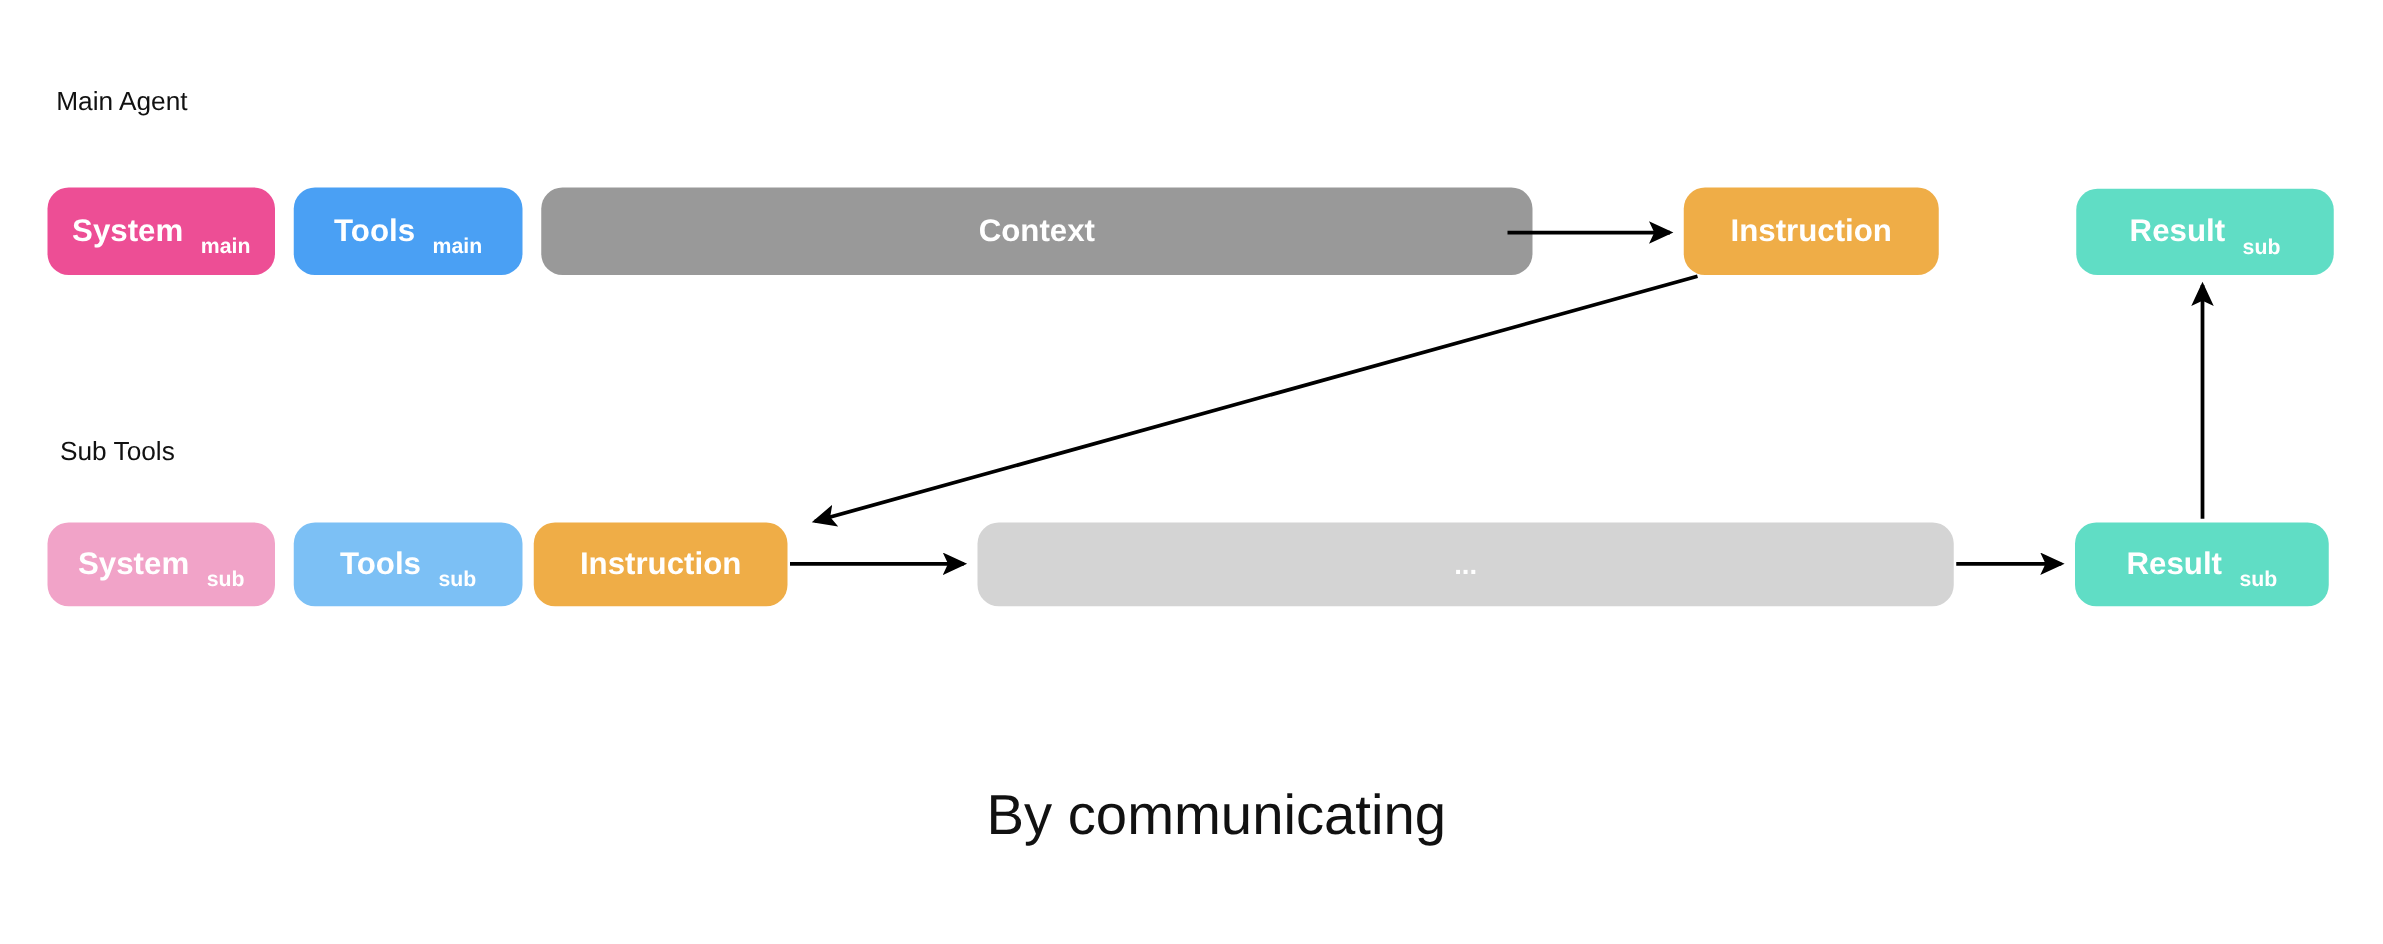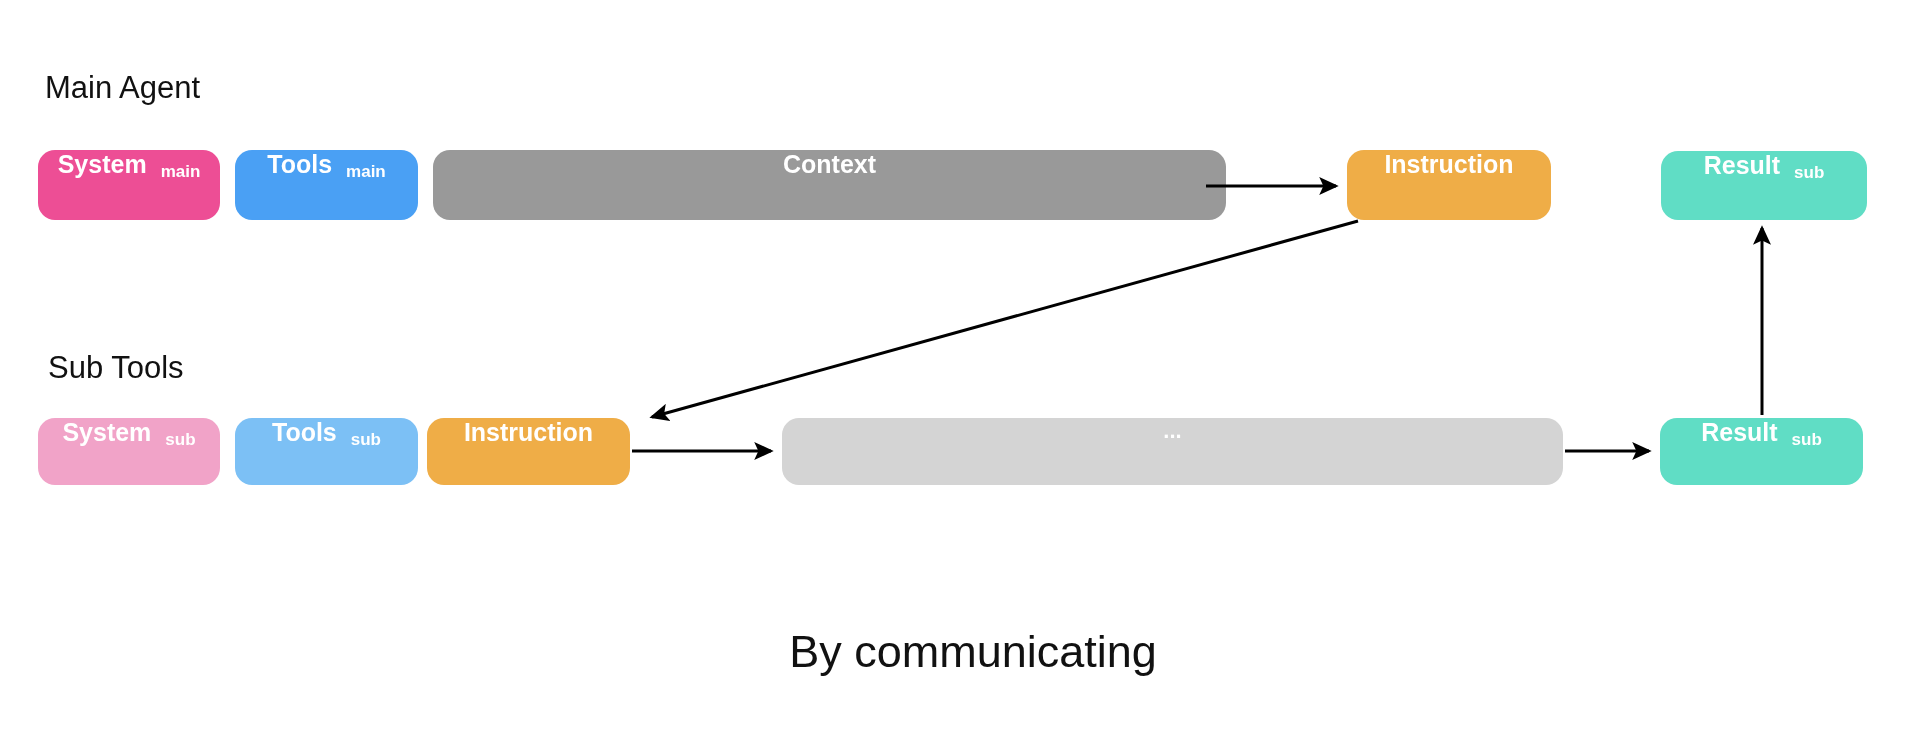--- a/index.html
+++ b/index.html
@@ -9,30 +9,30 @@
     overflow: hidden;
     font-family: "Liberation Sans", "DejaVu Sans", sans-serif;
   }
   .stage {
     position: relative;
     width: 1906px; height: 755px;
     background: #ffffff;
   }
   .agent-label {
     position: absolute;
-    font-size: 31px;
+    font-size: 21px;
     font-weight: 400;
     color: #111111;
     white-space: nowrap;
   }
   .node {
     position: absolute;
     border-radius: 17px;
     display: flex;
-    align-items: flex-start;
+    align-items: center;
     justify-content: center;
     color: #ffffff;
     font-weight: 700;
     font-size: 25px;
     white-space: nowrap;
   }
   .node .node-sub {
     font-size: 17px;
     position: relative;
     top: 12px;

